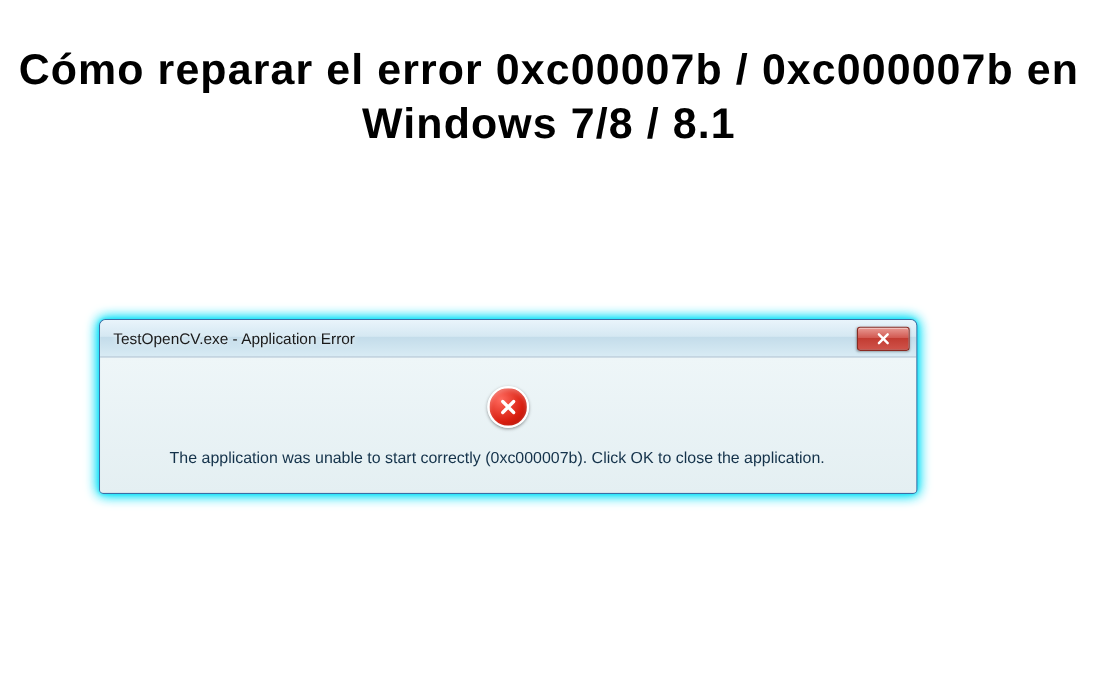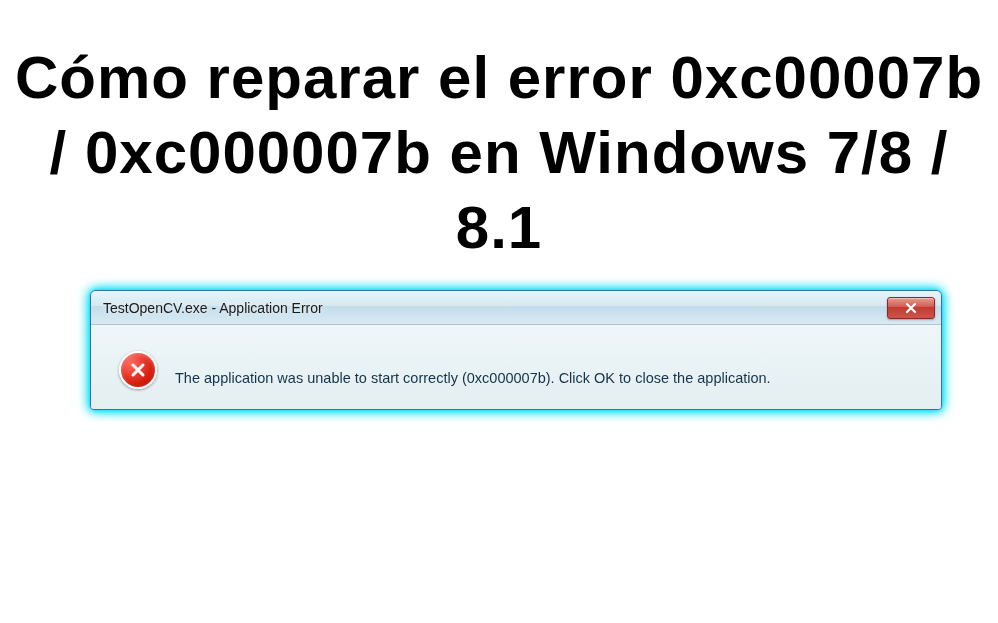--- a/index.html
+++ b/index.html
@@ -10,39 +10,39 @@
     body {
       width: 998px;
       height: 623px;
       background: #ffffff;
       font-family: "Segoe UI", Tahoma, sans-serif;
       position: relative;
     }
     .headline {
       text-align: center;
       font-weight: 900;
-      font-size: 60px;
+      font-size: 39px;
       line-height: 1.25;
       padding-top: 40px;
       padding-left: 10px;
       padding-right: 10px;
       font-family: "Arial Black", "Arial", sans-serif;
       letter-spacing: 1px;
       color: #000;
     }
     .dialog-wrap {
       position: absolute;
       left: 90px;
       top: 290px;
     }
     .dialog-shadow {
       filter: drop-shadow(0 0 6px #00e0f8) drop-shadow(0 0 2px #00e0f8);
     }
     .dialog {
-      width: 852px;
+      width: 744px;
       border: 1px solid #3b6ea5;
       border-radius: 6px 6px 4px 4px;
       overflow: hidden;
       background: #eaf3f5;
     }
     .titlebar {
       height: 34px;
       display: flex;
       align-items: center;
       padding: 0 6px 0 12px;
@@ -69,22 +69,23 @@
       cursor: pointer;
     }
     .close-btn svg {
       width: 14px;
       height: 14px;
     }
     .content {
       display: flex;
       padding: 24px 28px 20px 28px;
       background: linear-gradient(to bottom, #eef6f8, #e4eff2);
-      align-items: flex-end;
+      align-items: center;
       gap: 18px;
+      flex-direction: column;
     }
     .error-icon {
       width: 38px;
       height: 38px;
       flex-shrink: 0;
       margin-top: 2px;
     }
     .error-icon-circle {
       width: 38px;
       height: 38px;

